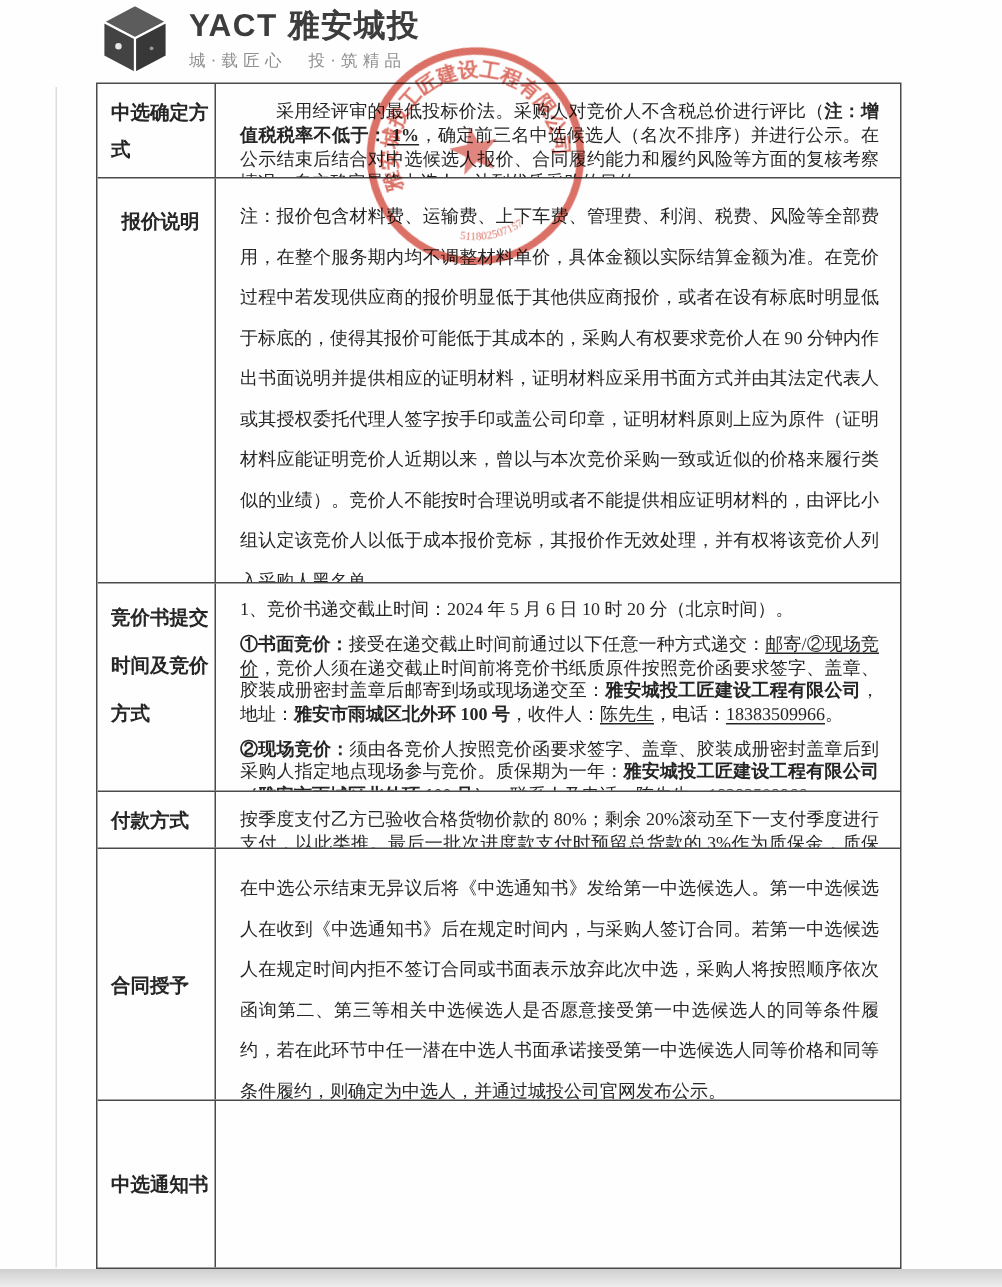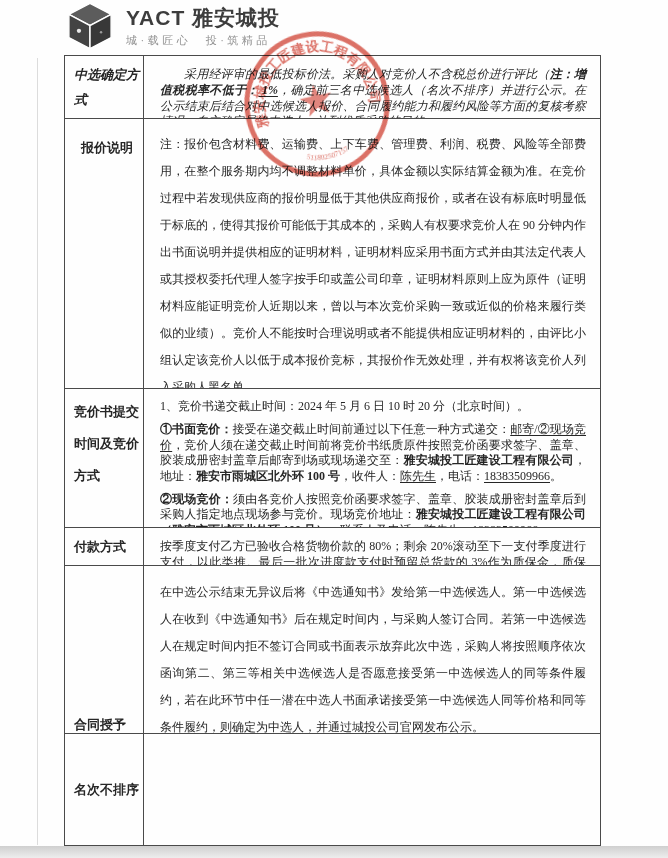--- a/index.html
+++ b/index.html
@@ -39,27 +39,27 @@
     width:79px;flex:none;border-right:1px solid #4a4a4a;box-sizing:border-box;
     padding:0 3px 0 9px;font-weight:bold;font-size:13px;display:flex;overflow:hidden;
   }
   .cell-label .lbl{width:66px;}
   .cell-content{flex:1;box-sizing:border-box;padding:0 6px 0 8px;overflow:hidden;}
   .para{margin:8px;text-align:justify;overflow-wrap:break-word;}
   .para.indent{text-indent:24px;}
   .b{font-weight:bold;}
   .u{text-decoration:underline;text-underline-offset:2px;}
   
-  .trow-1{height:63px;font-style:italic;}  .trow-2{height:270px;} .trow-3{height:139px;}
+  .trow-1{height:63px;}  .trow-2{height:270px;} .trow-3{height:139px;}
   .trow-4{height:38px;justify-content:flex-end;}  .trow-5{height:168px;}
   .trow-1 .cell-label{align-items:center;line-height:25px;}
   .trow-2 .cell-label{align-items:flex-start;padding-top:21px;line-height:16px;text-align:center;}
   .trow-3 .cell-label{align-items:flex-start;padding-top:7px;line-height:32px;}
   .trow-4 .cell-label{align-items:center;line-height:16px;}
-  .trow-5 .cell-label{align-items:flex-end;padding-top:15px;line-height:16px;}
+  .trow-5 .cell-label{align-items:center;padding-top:15px;line-height:16px;}
   .trow-6 .cell-label{align-items:center;line-height:16px;}
   .trow-1 .cell-content{font-size:12px;line-height:15.8px;padding-top:3px;}
   .trow-2 .cell-content{font-size:12px;line-height:27px;padding-top:4px;}
   .trow-3 .cell-content{font-size:12px;line-height:15.4px;padding-top:2px;}
   .trow-4 .cell-content{font-size:12px;line-height:15.5px;padding-top:3px;}
   .trow-5 .cell-content{font-size:12px;line-height:27px;padding-top:5px;}
   .trow-6 .cell-content{font-size:12px;line-height:28px;padding-top:5px;}
   .trow-6 .para + .para{margin-top:2px;}
 </style>
 </head>
@@ -113,40 +113,40 @@
         <p class="para"><span>注：报价包含材料费、运输费、上下车费、管理费、利润、税费、风险等全部费用，在整个服务期内均不调整材料单价，具体金额以实际结算金额为准。在竞价过程中若发现供应商的报价明显低于其他供应商报价，或者在设有标底时明显低于标底的，使得其报价可能低于其成本的，采购人有权要求竞价人在 90 分钟内作出书面说明并提供相应的证明材料，证明材料应采用书面方式并由其法定代表人或其授权委托代理人签字按手印或盖公司印章，证明材料原则上应为原件（证明材料应能证明竞价人近期以来，曾以与本次竞价采购一致或近似的价格来履行类似的业绩）。竞价人不能按时合理说明或者不能提供相应证明材料的，由评比小组认定该竞价人以低于成本报价竞标，其报价作无效处理，并有权将该竞价人列入采购人黑名单。</span></p>
       </div>
     </div>
     <div class="trow trow-3">
       <div class="cell-label">
         <div class="lbl">竞价书提交时间及竞价方式</div>
       </div>
       <div class="cell-content">
         <p class="para"><span>1、竞价书递交截止时间：2024 年 5 月 6 日 10 时 20 分（北京时间）。</span></p>
         <p class="para"><span class="b">①书面竞价：</span><span>接受在递交截止时间前通过以下任意一种方式递交：</span><span class="u">邮寄/②现场竞价</span><span>，竞价人须在递交截止时间前将竞价书纸质原件按照竞价函要求签字、盖章、胶装成册密封盖章后邮寄到场或现场递交至：</span><span class="b">雅安城投工匠建设工程有限公司</span><span>，地址：</span><span class="b">雅安市雨城区北外环 100 号</span><span>，收件人：</span><span class="u">陈先生</span><span>，电话：</span><span class="u">18383509966</span><span>。</span></p>
-        <p class="para"><span class="b">②现场竞价：</span><span>须由各竞价人按照竞价函要求签字、盖章、胶装成册密封盖章后到采购人指定地点现场参与竞价。现场竞价地址：</span><span class="b">雅安城投工匠建设工程有限公司（雅安市雨城区北外环 100 号）</span><span>，联系人及电话：</span><span class="u">陈先生，18383509966</span><span>。</span></p>
+        <p class="para"><span class="b">②现场竞价：</span><span>须由各竞价人按照竞价函要求签字、盖章、胶装成册密封盖章后到采购人指定地点现场参与竞价。质保期为一年：</span><span class="b">雅安城投工匠建设工程有限公司（雅安市雨城区北外环 100 号）</span><span>，联系人及电话：</span><span class="u">陈先生，18383509966</span><span>。</span></p>
       </div>
     </div>
     <div class="trow trow-4">
       <div class="cell-label">
         <div class="lbl">付款方式</div>
       </div>
       <div class="cell-content">
         <p class="para"><span>按季度支付乙方已验收合格货物价款的 80%；剩余 20%滚动至下一支付季度进行支付，以此类推。最后一批次进度款支付时预留总货款的 3%作为质保金，质保期为一年。</span></p>
       </div>
     </div>
     <div class="trow trow-5">
       <div class="cell-label">
         <div class="lbl">合同授予</div>
       </div>
       <div class="cell-content">
         <p class="para"><span>在中选公示结束无异议后将《中选通知书》发给第一中选候选人。第一中选候选人在收到《中选通知书》后在规定时间内，与采购人签订合同。若第一中选候选人在规定时间内拒不签订合同或书面表示放弃此次中选，采购人将按照顺序依次函询第二、第三等相关中选候选人是否愿意接受第一中选候选人的同等条件履约，若在此环节中任一潜在中选人书面承诺接受第一中选候选人同等价格和同等条件履约，则确定为中选人，并通过城投公司官网发布公示。</span></p>
       </div>
     </div>
     <div class="trow trow-6">
       <div class="cell-label">
-        <div class="lbl">名次不排序</div>
+        <div class="lbl">中选通知书</div>
       </div>
     </div>
   </div>
 
 <div class="page-edge-left"></div>
 <div class="page-bottom"></div>
 
 </body></html>

